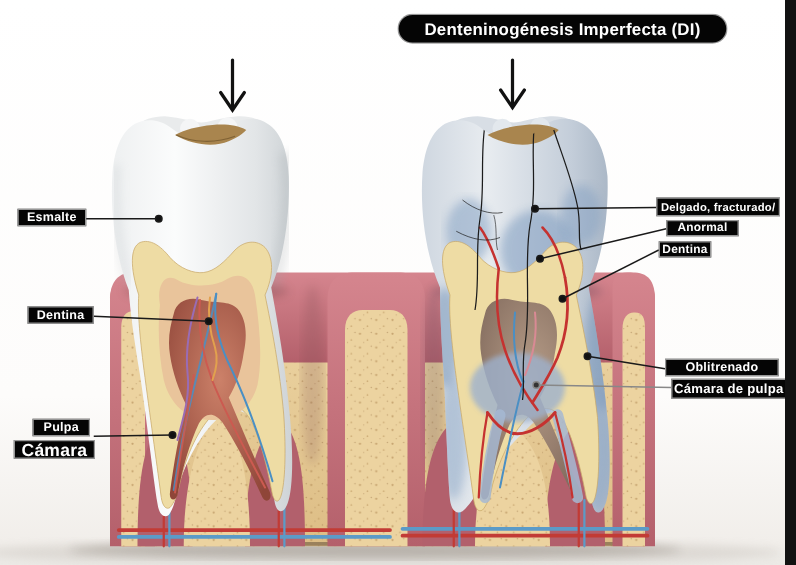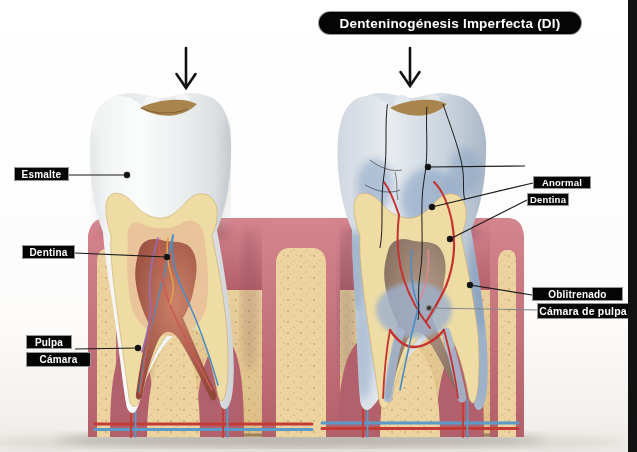--- a/index.html
+++ b/index.html
@@ -13,21 +13,21 @@
     position:absolute;background:#050505;color:#fff;font-weight:bold;
     display:flex;align-items:center;justify-content:center;text-align:center;
     border:1px solid rgba(200,200,200,.75);box-sizing:border-box;white-space:nowrap;
     letter-spacing:.2px;
   }
   .lbl.hdr-left {left:121px;top:14px;width:116px;height:20px;font-size:11px;}
   .lbl.hdr-right{left:318px;top:11px;width:264px;height:24px;font-size:13.5px;border-radius:12px;}
   .lbl.esmalte       {left:3px;  top:167px;width:55px;height:14px;font-size:10px;margin-left:11px;}
   .lbl.dentina-left  {left:22px; top:245px;width:53px;height:14px;font-size:10px;}
   .lbl.pulpa         {left:26px; top:335px;width:46px;height:14px;font-size:10px;}
-  .lbl.camara        {left:26px;  top:352px;width:65px;height:15px;font-size:10px;}
+  .lbl.camara        {left:11px;  top:352px;width:65px;height:15px;font-size:14px;}
   .lbl.delgado       {left:525px;top:158px;width:99px;height:15px;font-size:9px;}
   .lbl.anormal       {left:533px;top:176px;width:58px;height:13px;font-size:9.5px;}
   .lbl.dentina-right {left:527px;top:193px;width:42px;height:13px;font-size:9.5px;}
   .lbl.oblitrenado   {left:532px;top:287px;width:91px;height:14px;font-size:10px;}
   .lbl.camara-pulpa  {left:537px;top:303px;width:92px;height:16px;font-size:10.5px;}
   .black-strip{position:absolute;right:0;top:0;width:9px;height:452px;background:#121212;}
 </style>
 </head>
 <body>
 
@@ -256,20 +256,21 @@
   </g>
 </svg>
 
 <div class="lbl hdr-right">Denteninogénesis Imperfecta (DI)</div>
 
 <div class="lbl esmalte">Esmalte</div>
 <div class="lbl dentina-left">Dentina</div>
 <div class="lbl pulpa">Pulpa</div>
 <div class="lbl camara">Cámara</div>
 
+<div class="lbl delgado">Delgado, fracturado/</div>
 <div class="lbl anormal">Anormal</div>
 <div class="lbl dentina-right">Dentina</div>
 <div class="lbl camara-pulpa">Cámara de pulpa</div>
 <div class="lbl oblitrenado">Oblitrenado</div>
 
 <div class="black-strip"></div>
 
 </div>
 
 </body></html>

